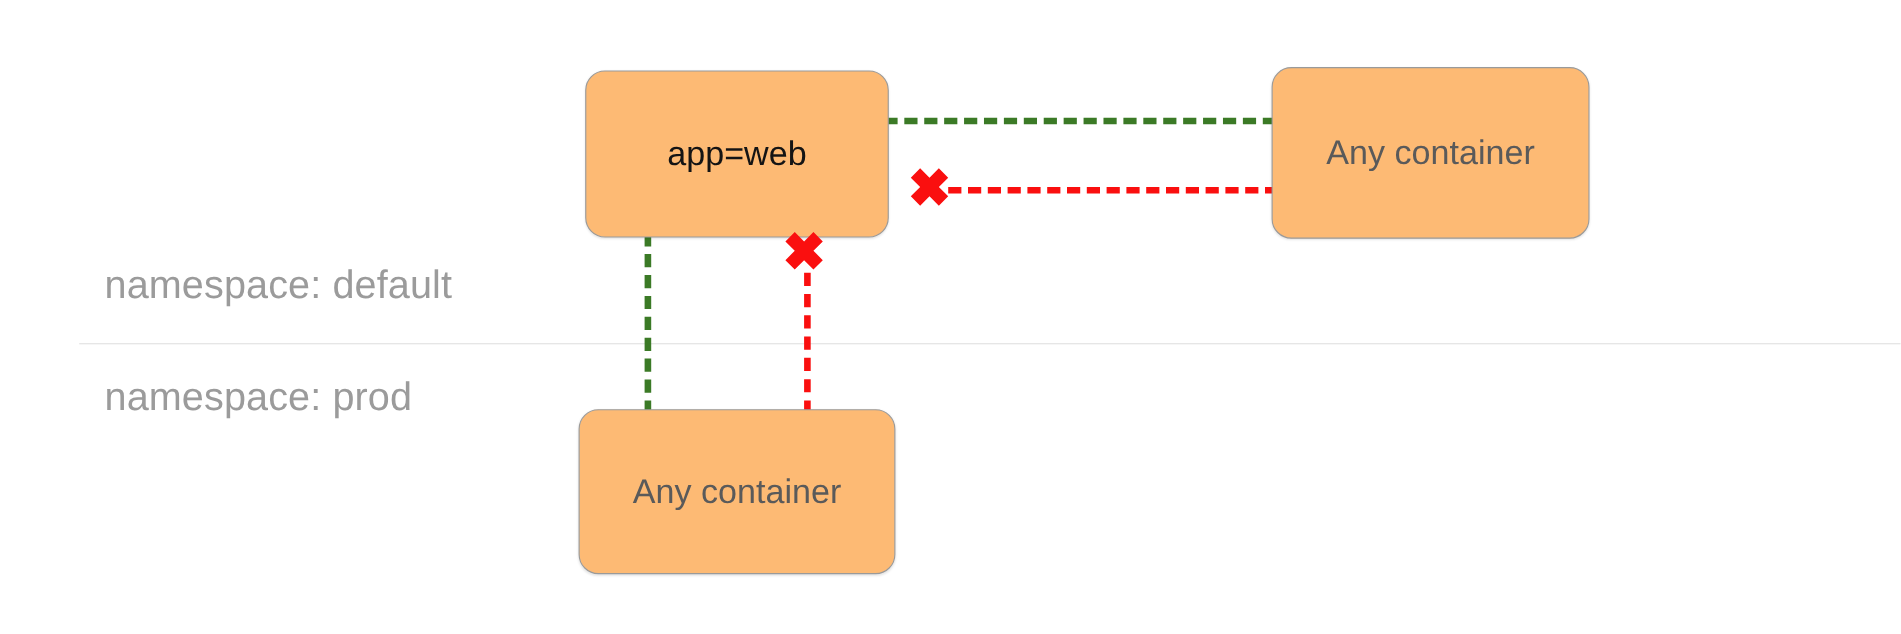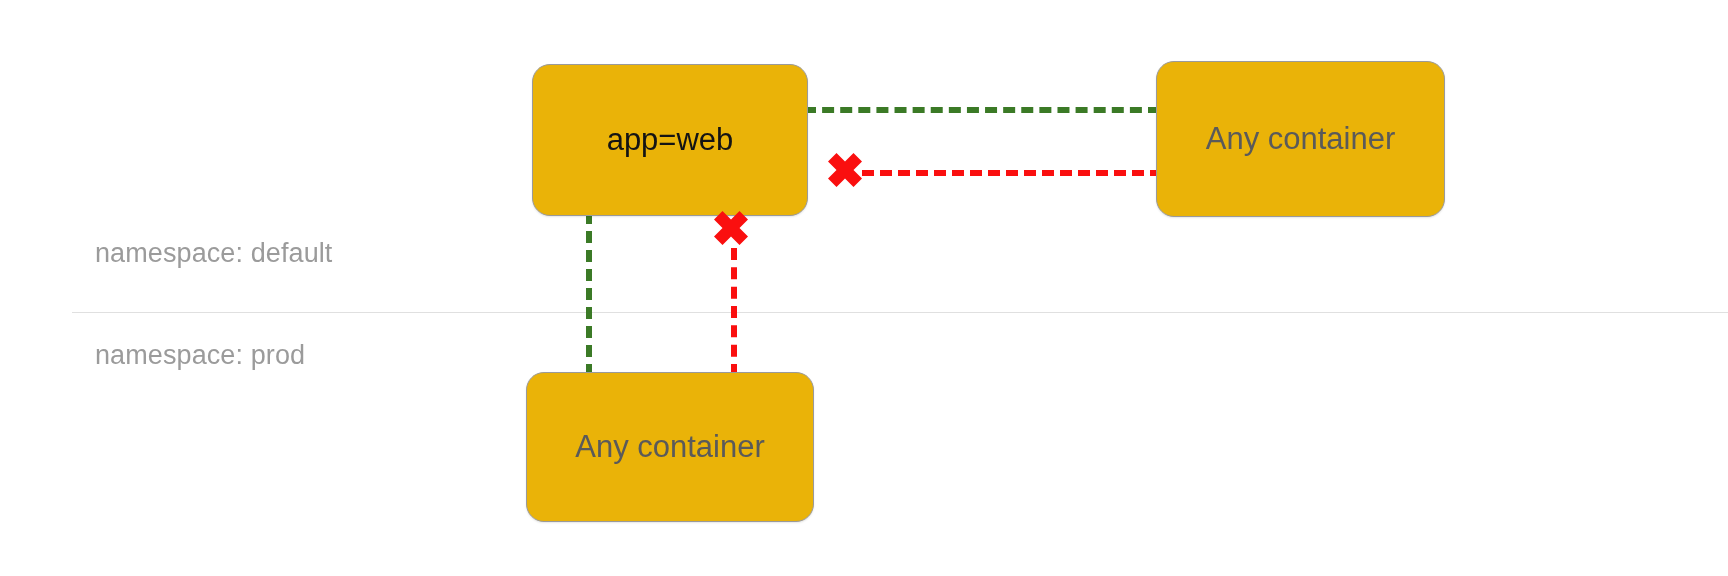--- a/index.html
+++ b/index.html
@@ -24,33 +24,33 @@
     position: absolute;
     left: 72px;
     top: 312px;
     width: 1656px;
     height: 1px;
     background: #e0e0e0;
   }
   .ns-label {
     position: absolute;
     left: 95px;
-    font-size: 27px;
+    font-size: 36px;
     color: #9b9b9b;
     letter-spacing: 0.1px;
     white-space: nowrap;
   }
   .ns-label.default { top: 238px; }
   .ns-label.prod    { top: 340px; }
 
   
   .node {
     position: absolute;
     box-sizing: border-box;
-    background: #eab308;
+    background: #fdba74;
     border: 1px solid #9a9a9a;
     border-radius: 18px;
     display: flex;
     align-items: center;
     justify-content: center;
     box-shadow: 0 1px 2px rgba(0,0,0,0.10);
   }
   .node-label {
     font-size: 31px;
     white-space: nowrap;

